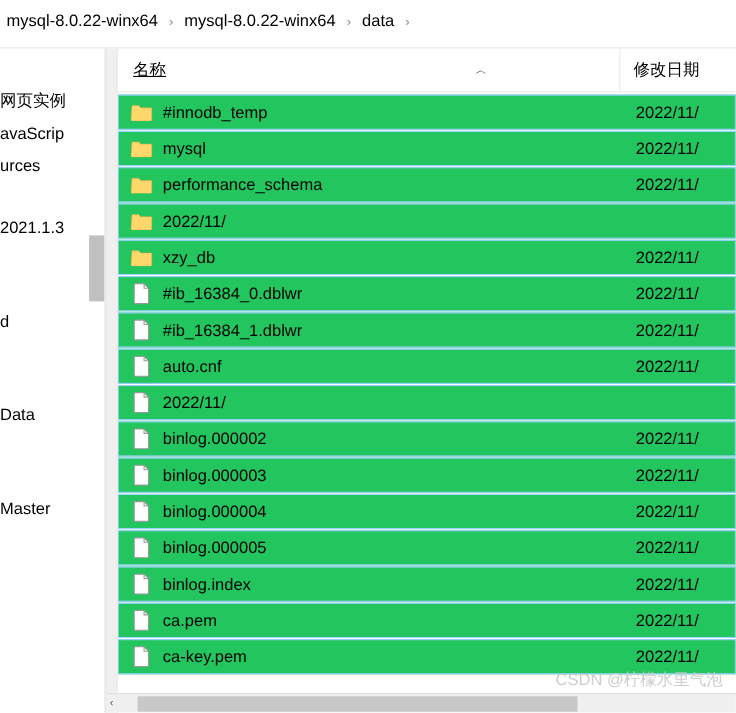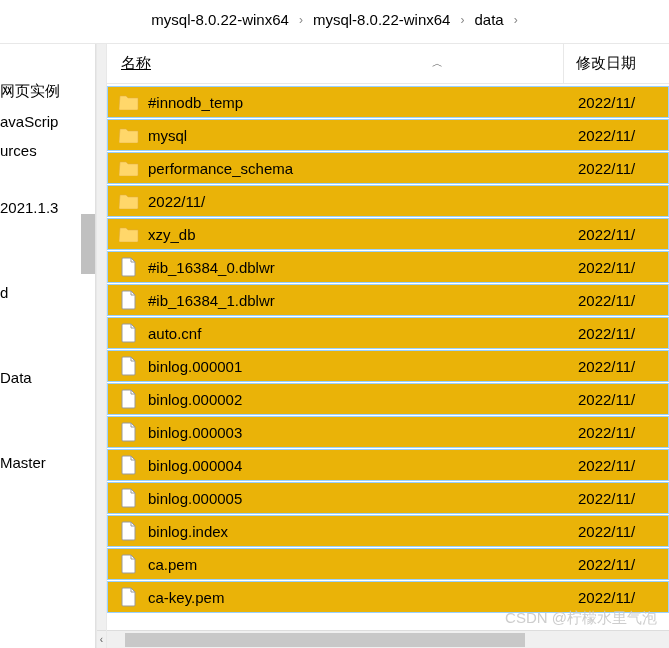--- a/index.html
+++ b/index.html
@@ -12,21 +12,20 @@
       overflow: hidden;
       color: #000;
     }
     .breadcrumb {
       display: flex;
       align-items: center;
       padding: 8px 4px 12px 4px;
       height: 44px;
       gap: 6px;
       border-bottom: 1px solid #e8e8e8;
-      justify-content: center;
     }
     .breadcrumb span.crumb { padding: 0 2px; }
     .breadcrumb .sep {
       color: #888;
       font-size: 12px;
       padding: 0 2px;
     }
     .main {
       display: flex;
       height: calc(100% - 44px);
@@ -111,21 +110,21 @@
     }
     .file-list {
       flex: 1;
       overflow: hidden;
       padding-top: 2px;
     }
     .file-row {
       display: flex;
       align-items: center;
       height: 32px;
-      background: #eab308;
+      background: #22c55e;
       border: 1px solid #99d1ff;
       margin: 0 0 1px 0;
       padding-left: 10px;
     }
     .file-row .icon {
       width: 22px;
       height: 22px;
       margin-right: 8px;
       display: flex;
       align-items: center;
@@ -290,21 +289,20 @@
           <span class="fname">auto.cnf</span>
           <span class="fdate">2022/11/</span>
         </div>
         <div class="file-row">
           <span class="icon">
             <svg class="file-svg" viewBox="0 0 16 20">
               <path fill="#ffffff" stroke="#999" stroke-width="1" d="M2 1 h8 l4 4 v13 a1 1 0 0 1 -1 1 h-11 a1 1 0 0 1 -1 -1 v-16 a1 1 0 0 1 1 -1 z"></path>
               <path fill="none" stroke="#999" stroke-width="1" d="M10 1 v4 h4"></path>
             </svg>
           </span>
-          <span class="fname">binlog.000001</span>
           <span class="fdate">2022/11/</span>
         </div>
         <div class="file-row">
           <span class="icon">
             <svg class="file-svg" viewBox="0 0 16 20">
               <path fill="#ffffff" stroke="#999" stroke-width="1" d="M2 1 h8 l4 4 v13 a1 1 0 0 1 -1 1 h-11 a1 1 0 0 1 -1 -1 v-16 a1 1 0 0 1 1 -1 z"></path>
               <path fill="none" stroke="#999" stroke-width="1" d="M10 1 v4 h4"></path>
             </svg>
           </span>
           <span class="fname">binlog.000002</span>

